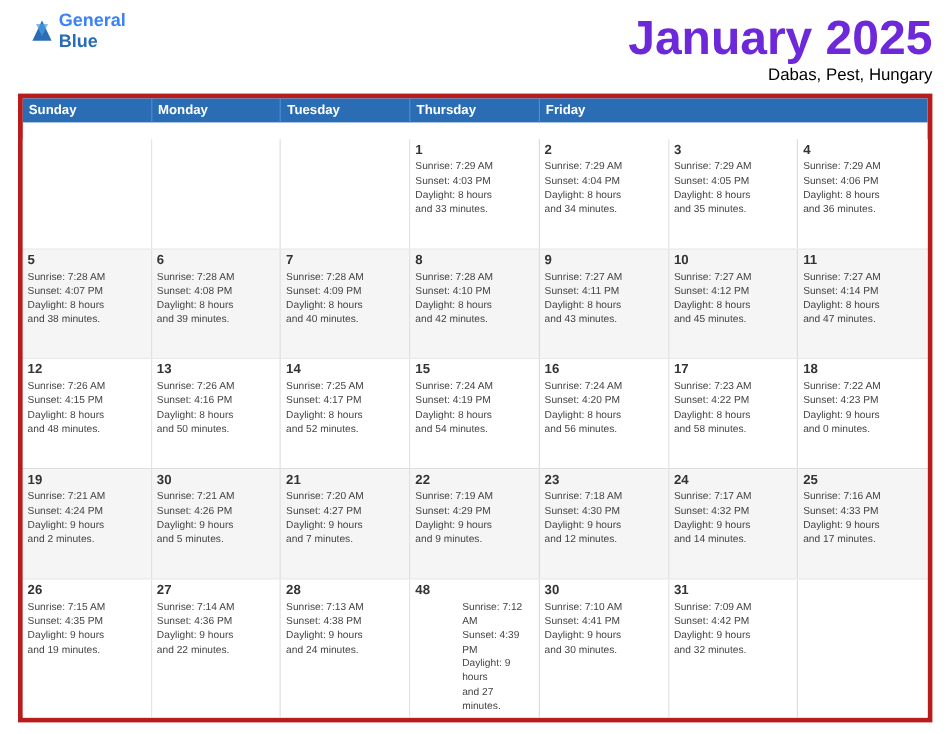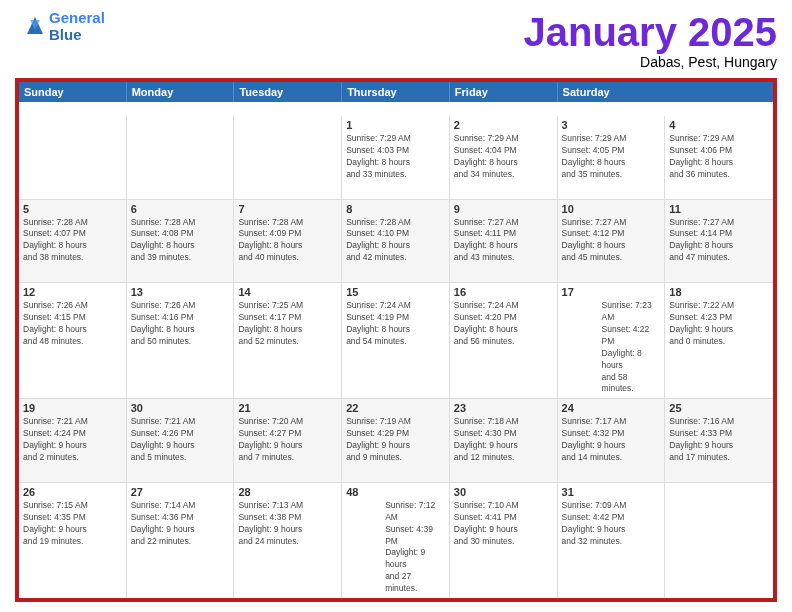--- a/index.html
+++ b/index.html
@@ -136,21 +136,20 @@
     </div>
   </div>
 
   <div class="calendar">
     <div class="cal-header">
       <div class="cal-header-cell">Sunday</div>
       <div class="cal-header-cell">Monday</div>
       <div class="cal-header-cell">Tuesday</div>
       <div class="cal-header-cell">Thursday</div>
       <div class="cal-header-cell">Friday</div>
-      <div class="cal-header-cell">Saturday</div>
     </div>
     <div class="cal-body" id="cal-body">
     <div class="cal-row">
           <div class="cal-cell"></div>
           <div class="cal-cell"></div>
           <div class="cal-cell"></div>
           <div class="cal-cell">
             <div class="day-num">1</div>
             <div class="cell-text" style="white-space: pre-line;">Sunrise: 7:29 AM
 Sunset: 4:03 PM
@@ -261,21 +260,21 @@
           </div>
           <div class="cal-cell">
             <div class="day-num">16</div>
             <div class="cell-text" style="white-space: pre-line;">Sunrise: 7:24 AM
 Sunset: 4:20 PM
 Daylight: 8 hours
 and 56 minutes.</div>
           </div>
           <div class="cal-cell">
             <div class="day-num">17</div>
-            <div class="cell-text" style="white-space: pre-line; margin-left: 40px;">Sunrise: 7:23 AM
+            <div class="cell-text" style="white-space: pre-line;">Sunrise: 7:23 AM
 Sunset: 4:22 PM
 Daylight: 8 hours
 and 58 minutes.</div>
           </div>
           <div class="cal-cell">
             <div class="day-num">18</div>
             <div class="cell-text" style="white-space: pre-line;">Sunrise: 7:22 AM
 Sunset: 4:23 PM
 Daylight: 9 hours
 and 0 minutes.</div>

